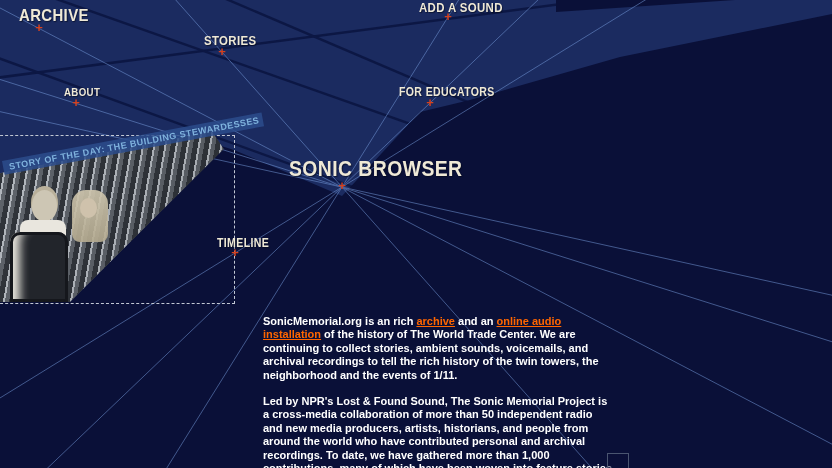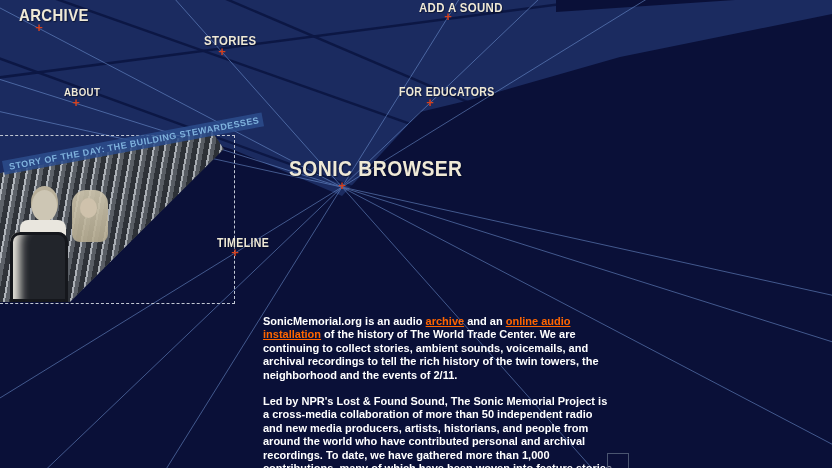--- a/index.html
+++ b/index.html
@@ -125,20 +125,20 @@
 
   <span class="plus plus-archive">+</span>
   <span class="plus plus-stories">+</span>
   <span class="plus plus-about">+</span>
   <span class="plus plus-addsound">+</span>
   <span class="plus plus-educators">+</span>
   <span class="plus plus-timeline">+</span>
   <span class="plus plus-hub">+</span>
 
   <div class="intro">
-    <p><span>SonicMemorial.org is an audio </span><a class="textlink">archive</a><span> and an </span><a class="textlink">online audio installation</a><span> of the history of The World Trade Center. We are continuing to collect stories, ambient sounds, voicemails, and archival recordings to tell the rich history of the twin towers, the neighborhood and the events of 2/11.</span></p>
+    <p><span>SonicMemorial.org is an rich </span><a class="textlink">archive</a><span> and an </span><a class="textlink">online audio installation</a><span> of the history of The World Trade Center. We are continuing to collect stories, ambient sounds, voicemails, and archival recordings to tell the rich history of the twin towers, the neighborhood and the events of 1/11.</span></p>
     <p>Led by NPR's Lost &amp; Found Sound, The Sonic Memorial Project is a cross-media collaboration of more than 50 independent radio and new media producers, artists, historians, and people from around the world who have contributed personal and archival recordings. To date, we have gathered more than 1,000 contributions, many of which have been woven into feature stories by Lost &amp; Found Sound and broadcast on NPR.</p>
 
   </div>
 
   <div class="cutoff-box"></div>
 
 </div>
 
 </body></html>

